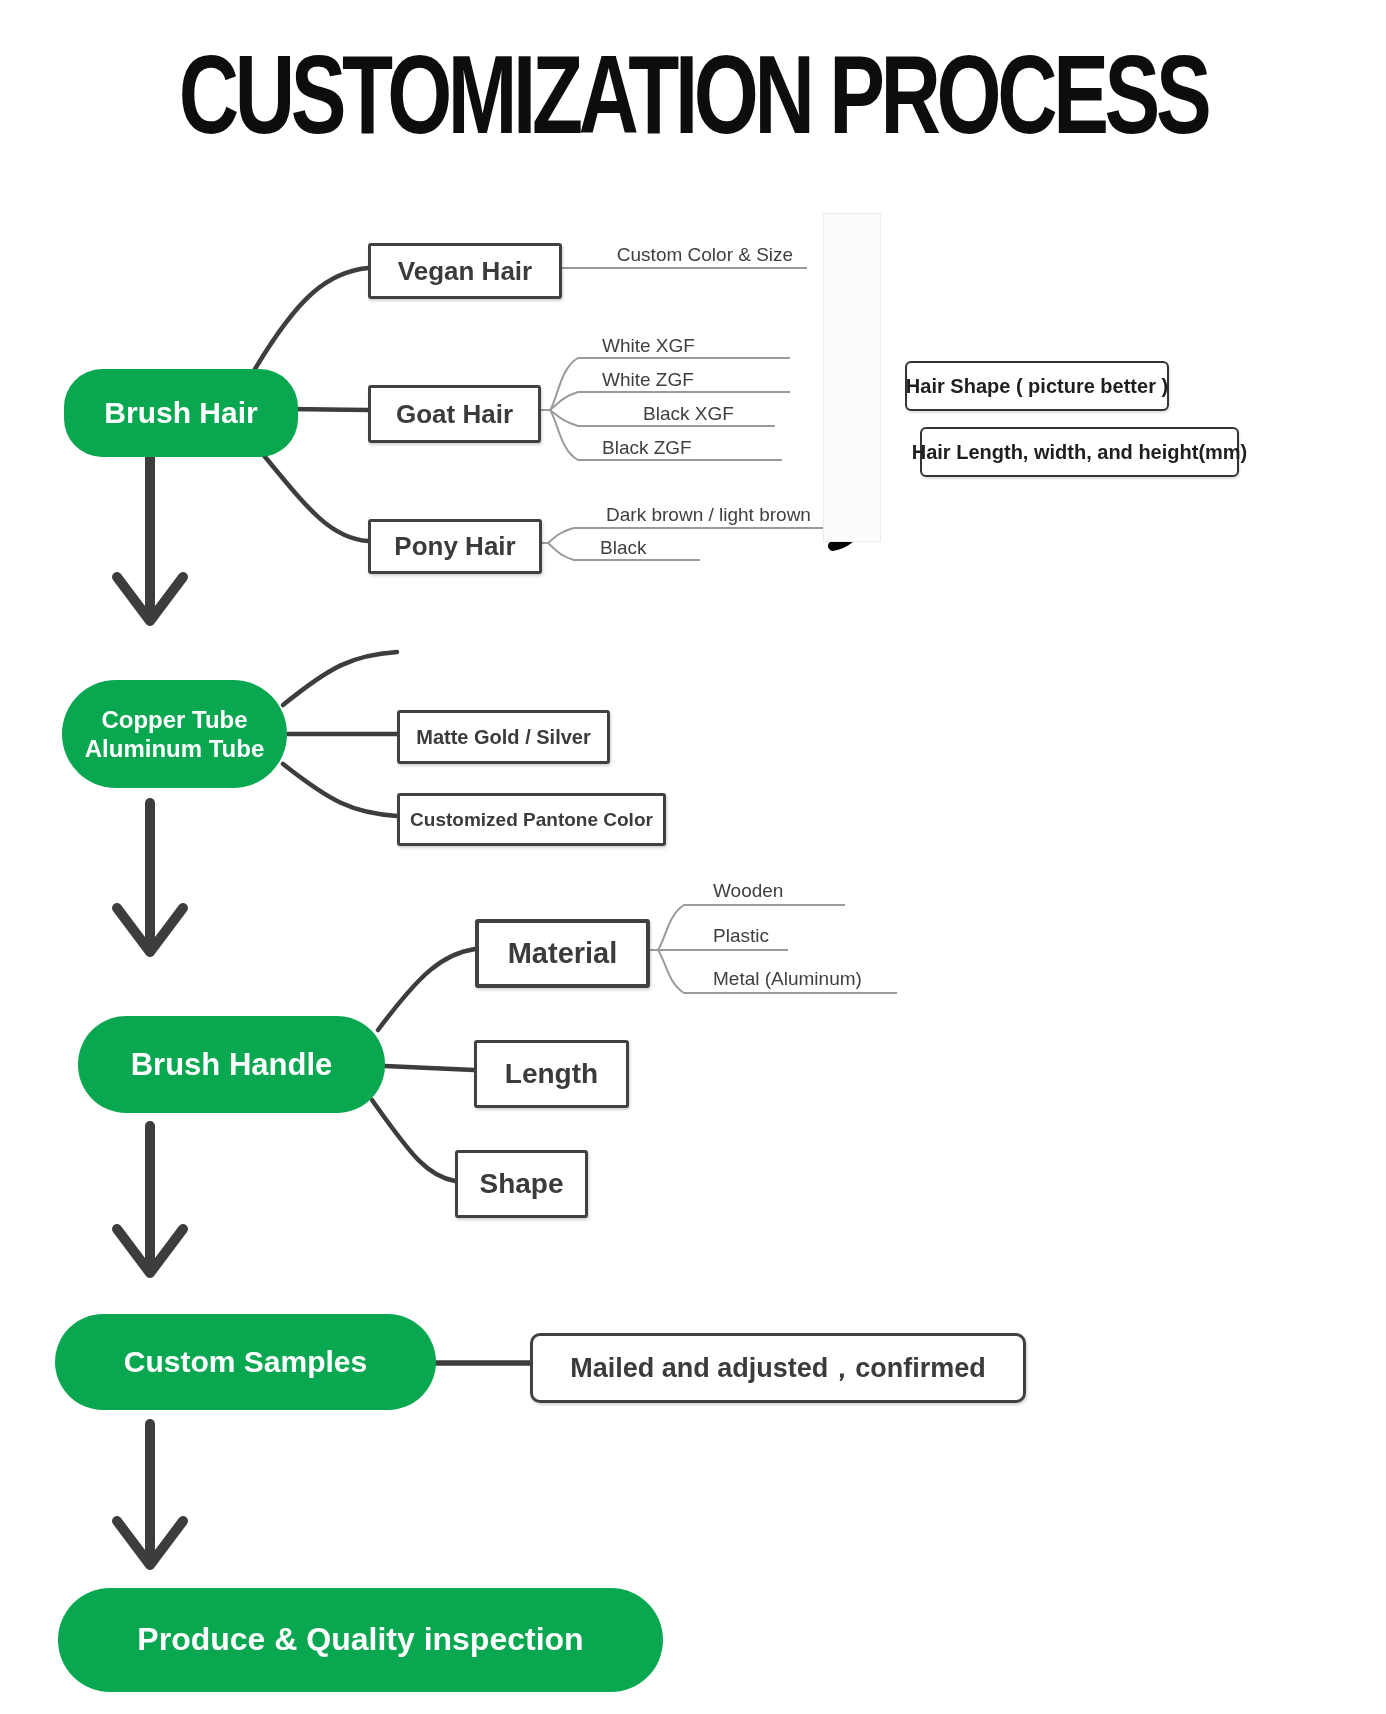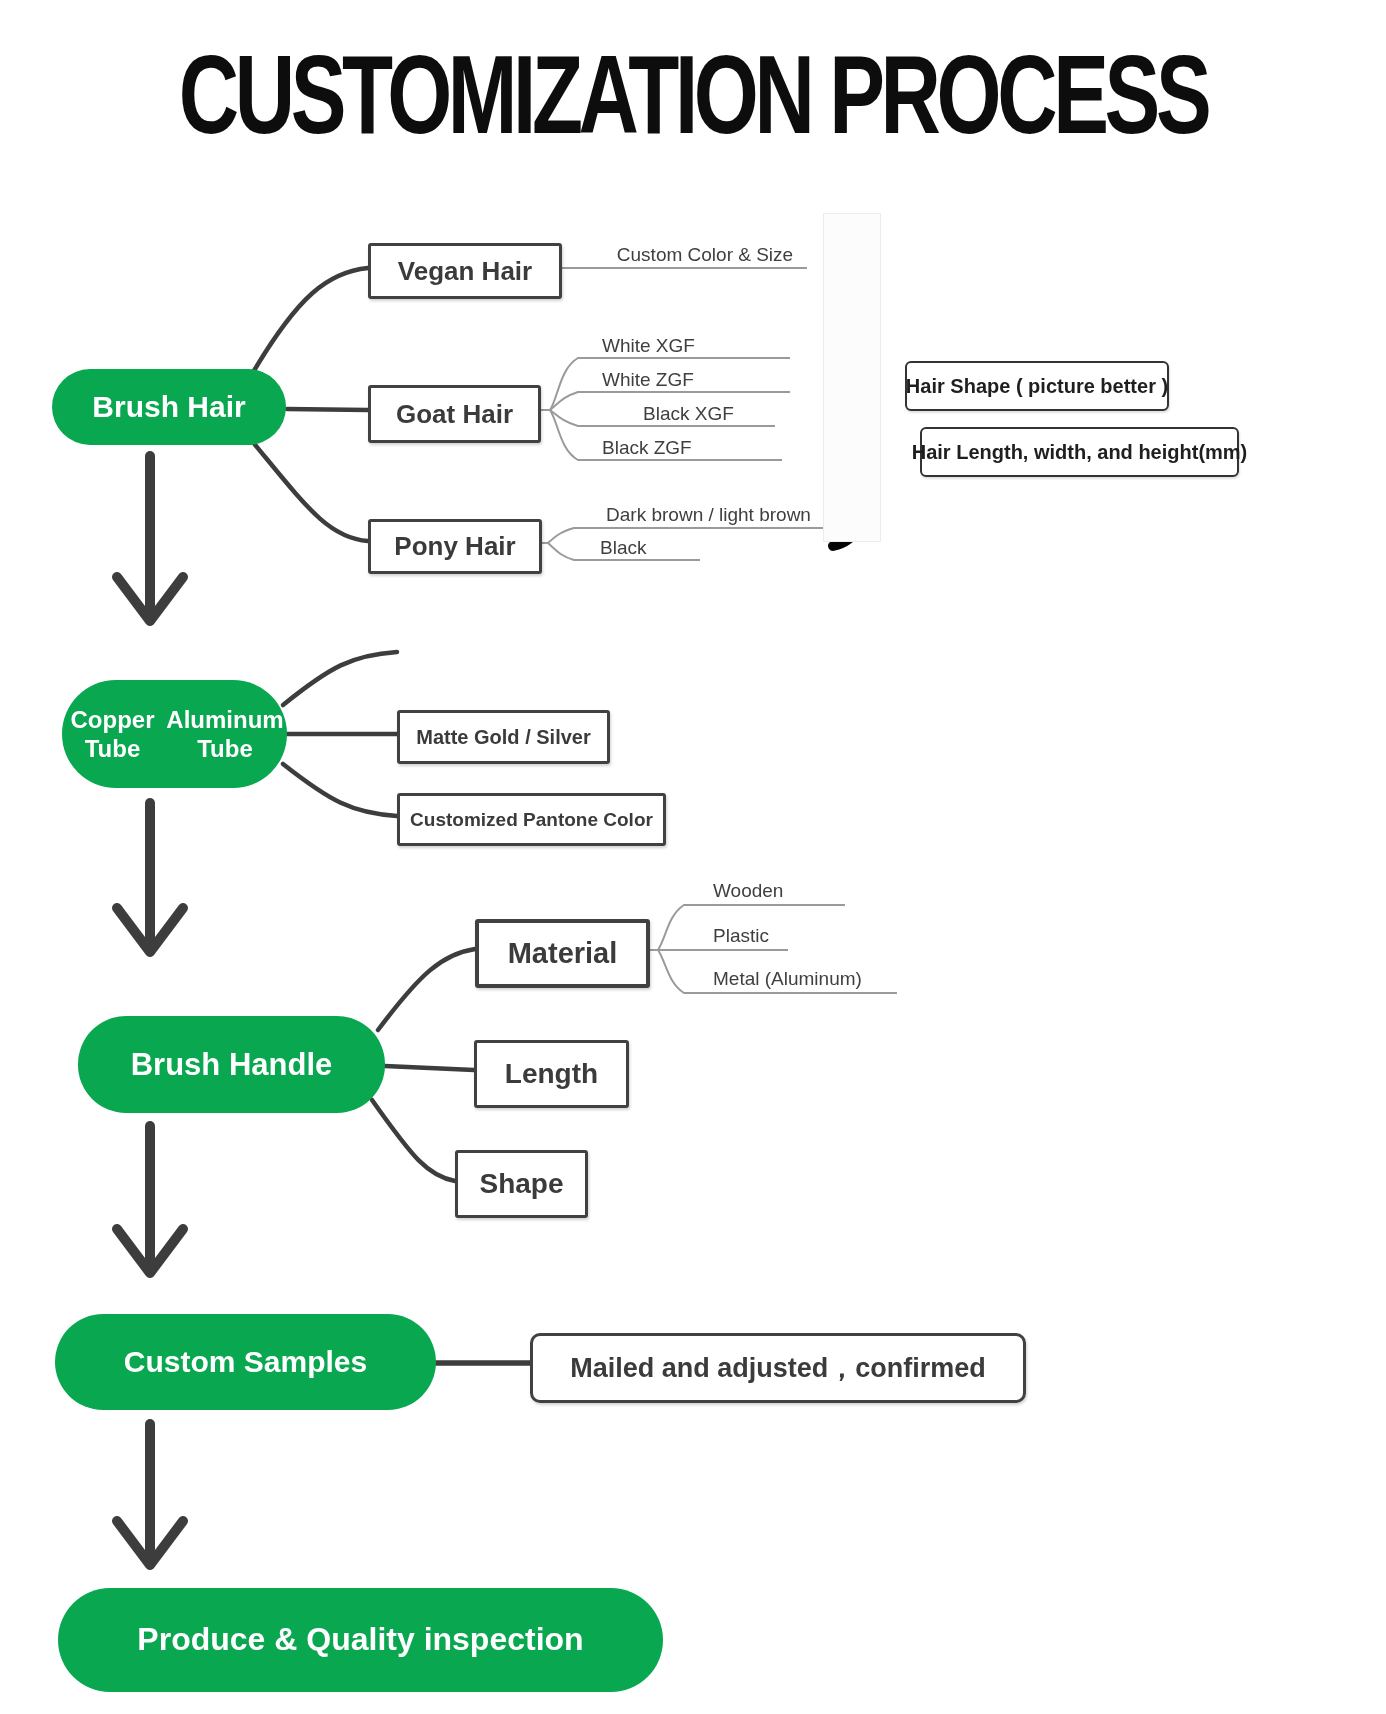--- a/index.html
+++ b/index.html
@@ -97,39 +97,39 @@
       </g>
     </g>
 
     <path d="M 833,218 C 859,224 862,242 862,274 L 862,490 C 862,522 859,540 833,546" stroke="#050505" stroke-width="10" fill="none" stroke-linecap="round"></path>
   </svg>
 
   <div class="band"></div>
 
   <div class="title">CUSTOMIZATION PROCESS</div>
 
-  <div class="pill" style="left:52px;top:369px;width:234px;height:76px;border-radius:38px;font-size:30px;">Brush Hair</div>
+  <div class="pill" style="left:64px;top:369px;width:234px;height:88px;border-radius:38px;font-size:30px;">Brush Hair</div>
 
   <div class="nodebox" style="left:368px;top:243px;width:188px;height:50px;font-size:26px;">Vegan Hair</div>
   <div class="optlabel" style="left:600px;top:244px;width:210px;text-align:center;">Custom Color &amp; Size</div>
 
   <div class="nodebox" style="left:368px;top:385px;width:167px;height:52px;font-size:26px;">Goat Hair</div>
   <div class="optlabel" style="left:602px;top:335px;">White XGF</div>
   <div class="optlabel" style="left:602px;top:369px;">White ZGF</div>
   <div class="optlabel" style="left:602px;top:403px;margin-left:41px;">Black XGF</div>
   <div class="optlabel" style="left:602px;top:437px;">Black ZGF</div>
 
   <div class="nodebox" style="left:368px;top:519px;width:168px;height:49px;font-size:26px;">Pony Hair</div>
   <div class="optlabel" style="left:596px;top:504px;width:225px;text-align:center;">Dark brown / light brown</div>
   <div class="optlabel" style="left:600px;top:537px;">Black</div>
 
   <div class="notebox" style="left:905px;top:361px;width:260px;height:46px;font-size:20px;">Hair Shape ( picture better )</div>
   <div class="notebox" style="left:920px;top:427px;width:315px;height:46px;font-size:20px;">Hair Length, width, and height(mm)</div>
 
-  <div class="pill" style="left:62px;top:680px;width:225px;height:108px;border-radius:54px;font-size:24px;flex-direction:row;">
+  <div class="pill" style="left:62px;top:680px;width:225px;height:108px;border-radius:54px;font-size:24px;flex-direction:column;">
     <span>Copper Tube</span>
     <span>Aluminum Tube</span>
   </div>
   <div class="nodebox" style="left:397px;top:710px;width:207px;height:48px;font-size:20px;">Matte Gold / Silver</div>
   <div class="nodebox" style="left:397px;top:793px;width:263px;height:47px;font-size:19px;">Customized Pantone Color</div>
 
   <div class="pill" style="left:78px;top:1016px;width:307px;height:97px;border-radius:48px;font-size:31px;">Brush Handle</div>
   <div class="nodebox" style="left:475px;top:919px;width:167px;height:61px;font-size:29px;border-width:4px;">Material</div>
   <div class="optlabel" style="left:713px;top:880px;">Wooden</div>
   <div class="optlabel" style="left:713px;top:925px;">Plastic</div>

